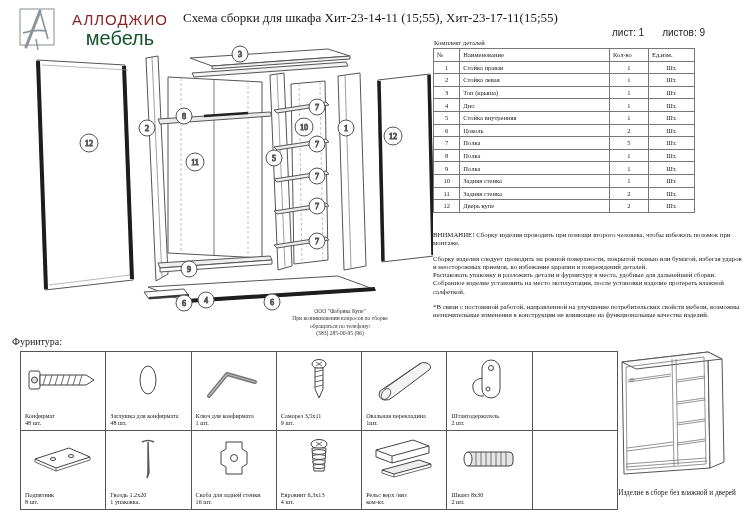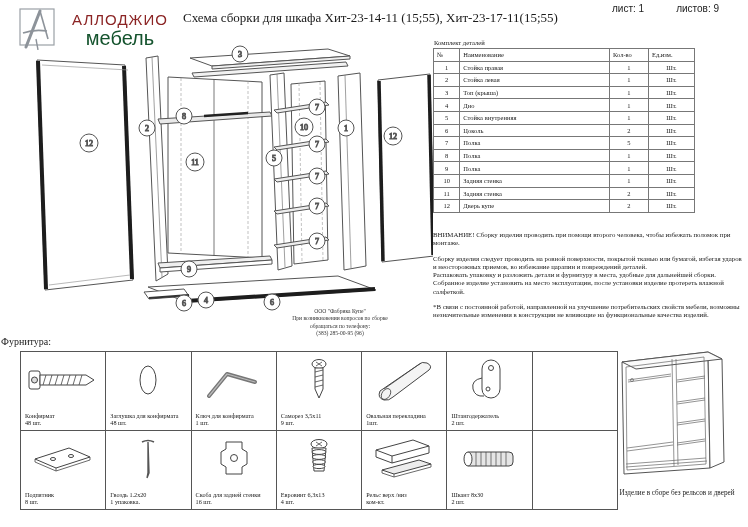--- a/index.html
+++ b/index.html
@@ -6,21 +6,21 @@
   .page{position:relative;width:748px;height:527px;background:#ffffff;
         font-family:"Liberation Serif",serif;color:#1a1a1a;overflow:hidden;}
   .abs{position:absolute;}
 
   
   .logo-box{left:14px;top:6px;width:44px;height:44px;}
   .brand{left:60px;top:11px;width:120px;text-align:center;font-family:"Liberation Sans",sans-serif;}
   .brand-main{font-weight:normal;font-size:15px;letter-spacing:1px;color:#8b2424;}
   .brand-sub{font-size:20px;color:#14532d;margin-top:-1px;}
   .title{left:183px;top:9px;width:390px;font-size:13px;line-height:1.35;}
-  .sheetinfo{left:612px;top:3px;width:130px;display:flex;gap:32px;
+  .sheetinfo{left:612px;top:27px;width:130px;display:flex;gap:18px;
              font-family:"Liberation Sans",sans-serif;font-size:10px;color:#222;}
 
   
   .table-wrap{left:433px;top:39px;width:262px;}
   .table-title{font-size:6.6px;margin:0 0 2px 1px;}
   table.parts{border-collapse:collapse;width:262px;font-size:6.5px;}
   table.parts th,table.parts td{border:1px solid #777;height:11.6px;padding:0 3px;font-weight:normal;}
   table.parts th{text-align:left;}
   .c-num{width:20px;text-align:center;}
   .c-name{width:148px;text-align:left;}
@@ -31,21 +31,21 @@
   
   .notes{left:433px;top:231px;width:313px;font-size:6.8px;line-height:1.22;}
   .notes p{margin:0;}
   .notes .gap{margin-top:7px;}
 
   
   .factory{left:250px;top:308px;width:180px;text-align:center;
            font-size:5.6px;line-height:1.3;color:#333;}
 
   
-  .hw-title{left:1px;top:336px;font-size:10px;}
+  .hw-title{left:12px;top:336px;font-size:10px;}
   .hw-grid{left:20px;top:351px;width:597px;height:158px;display:grid;
            grid-template-columns:repeat(7,1fr);grid-template-rows:79px 79px;
            border-top:1px solid #555;border-left:1px solid #555;}
   .hw-cell{position:relative;border-right:1px solid #555;border-bottom:1px solid #555;}
   .hw-icon{position:absolute;left:50%;top:4px;transform:translateX(-50%);}
   .hw-label{position:absolute;left:4px;bottom:3px;right:2px;font-size:6.2px;line-height:1.25;}
 
   
   .assembled-svg{left:616px;top:346px;}
   .assembled-caption{left:606px;top:489px;width:142px;text-align:center;font-size:7.2px;}
@@ -492,15 +492,15 @@
         <line x1="61" y1="58" x2="89" y2="54"></line>
         <line x1="61" y1="77" x2="89" y2="73"></line>
         <line x1="61" y1="79" x2="89" y2="75"></line>
         <line x1="61" y1="97" x2="89" y2="93"></line>
         <line x1="61" y1="99" x2="89" y2="95"></line>
         <line x1="10" y1="118" x2="90" y2="112"></line>
         <line x1="10" y1="121" x2="91" y2="115"></line>
       </g>
     </g>
   </svg>
-  <div class="abs assembled-caption">Изделие в сборе без рельсов и дверей</div>
+  <div class="abs assembled-caption">Изделие в сборе без влажной и дверей</div>
 
 </div>
 
 </body></html>

